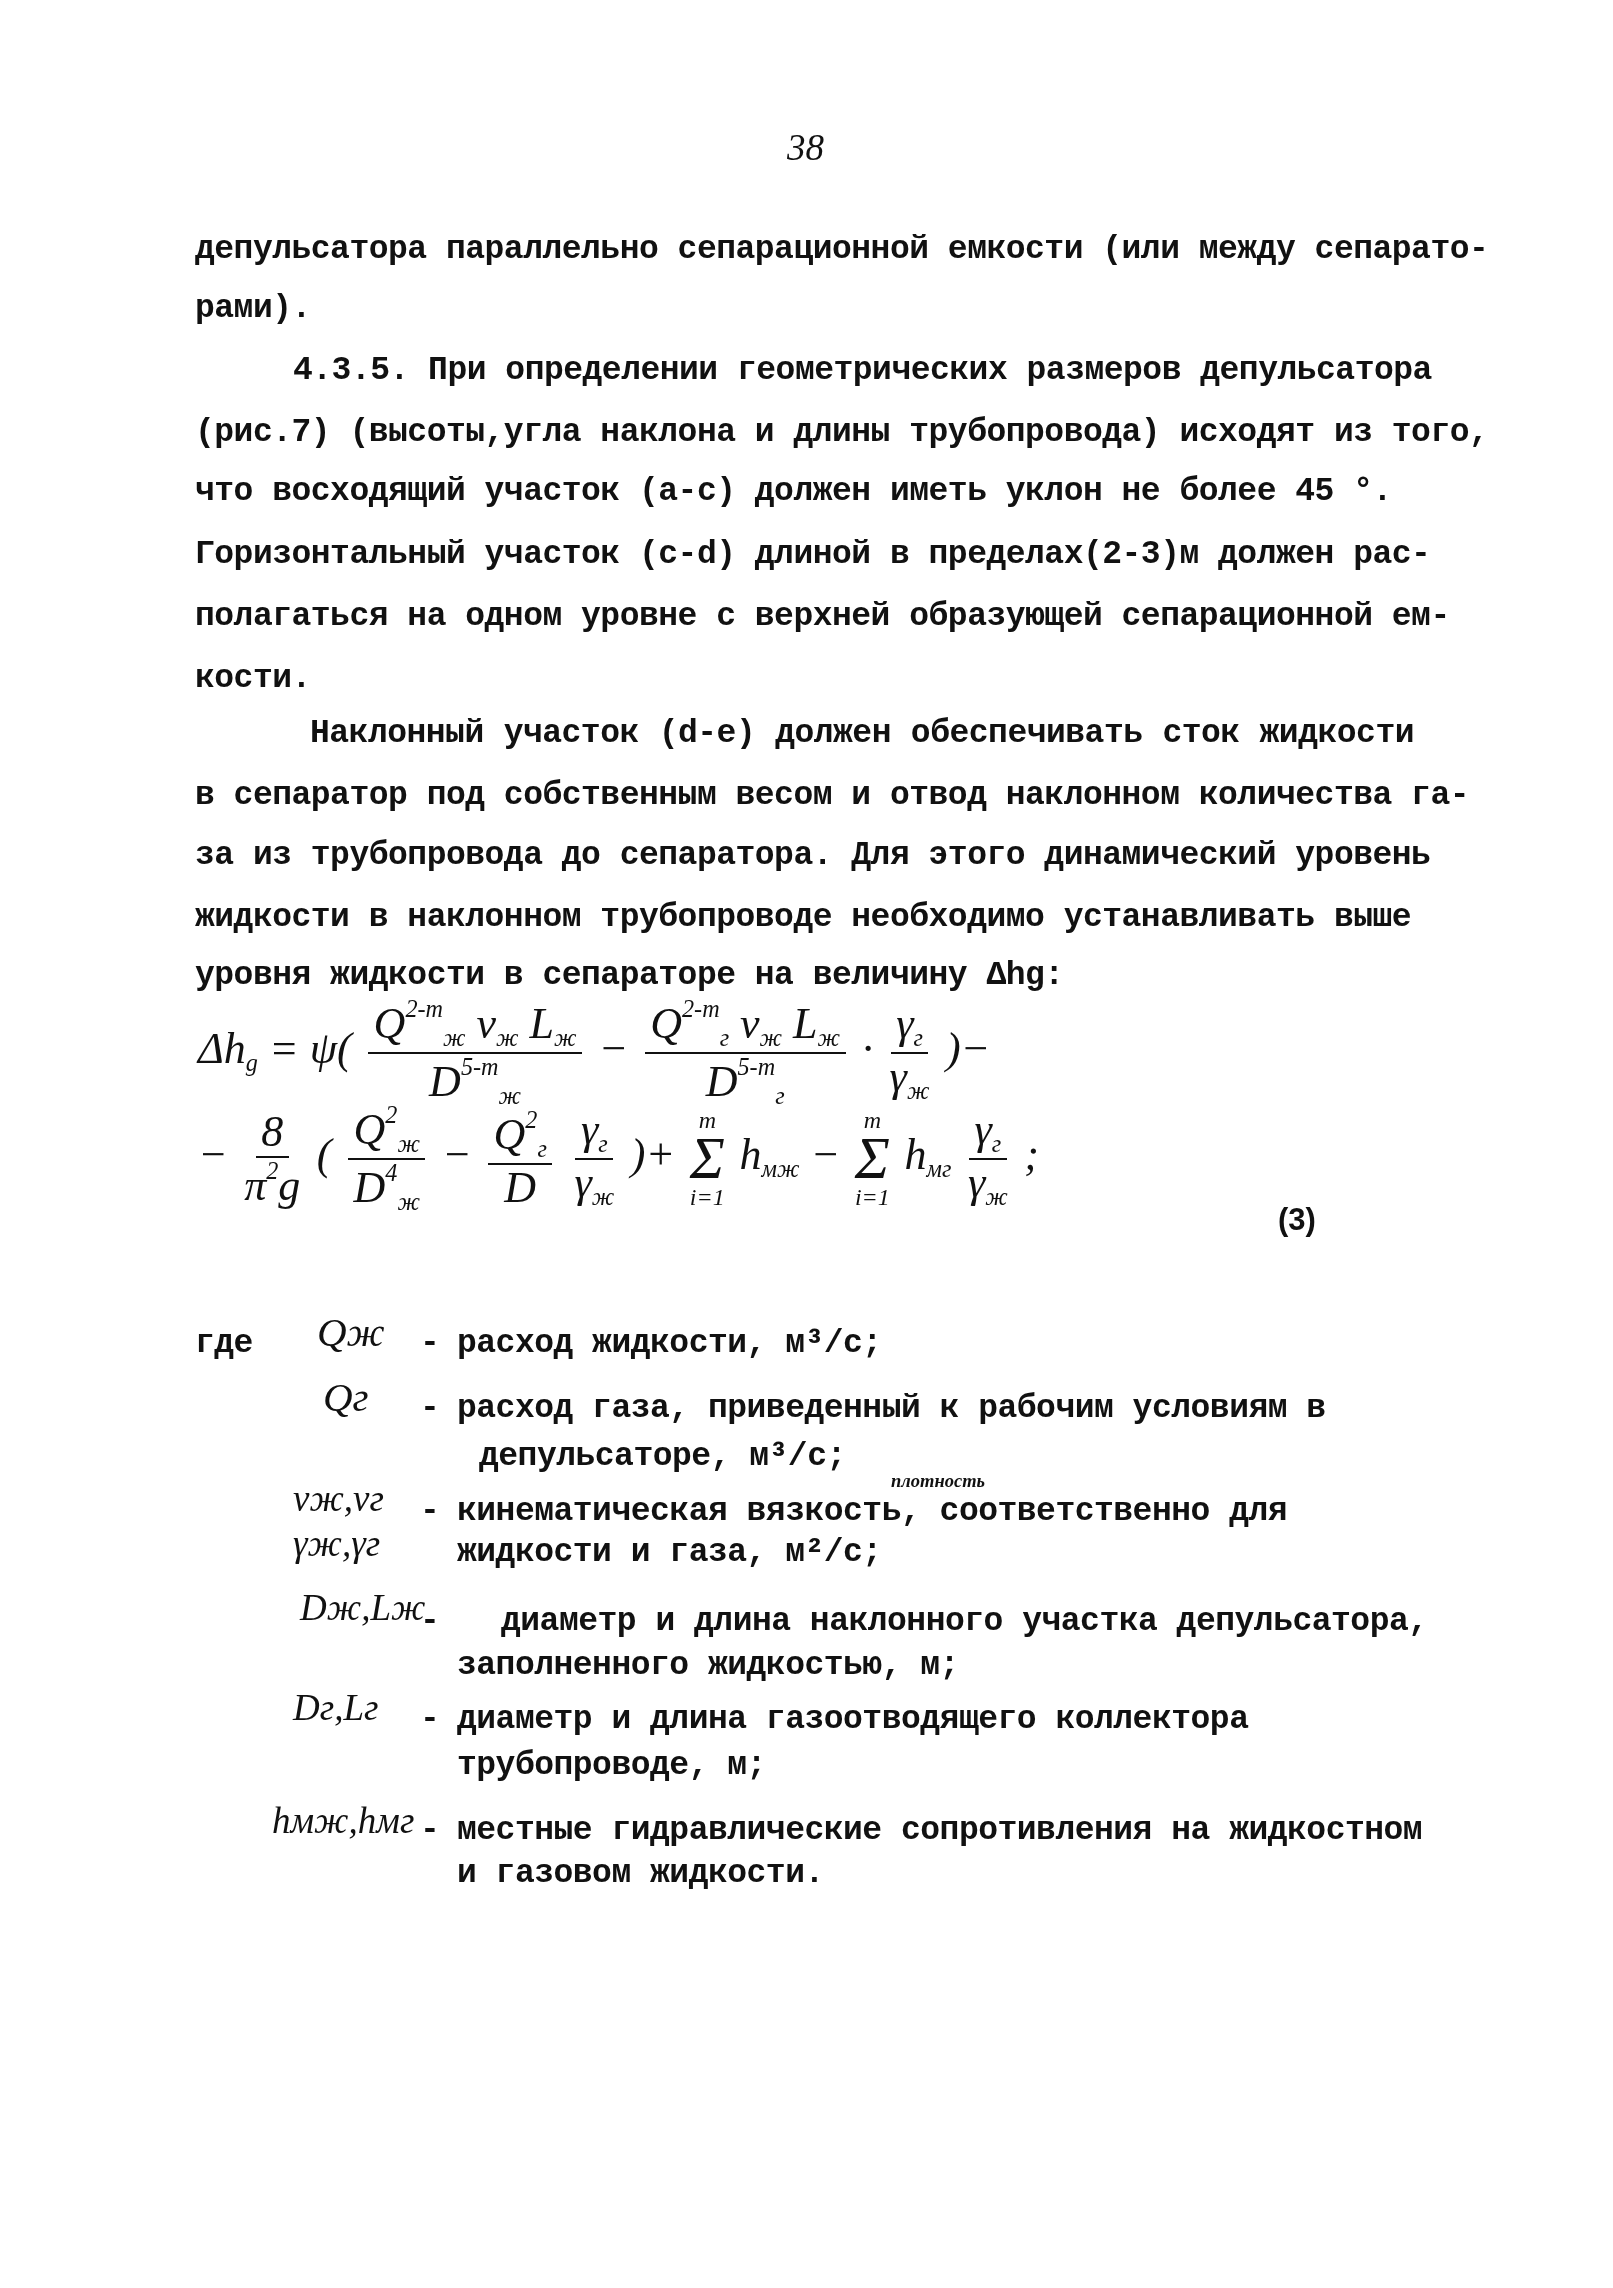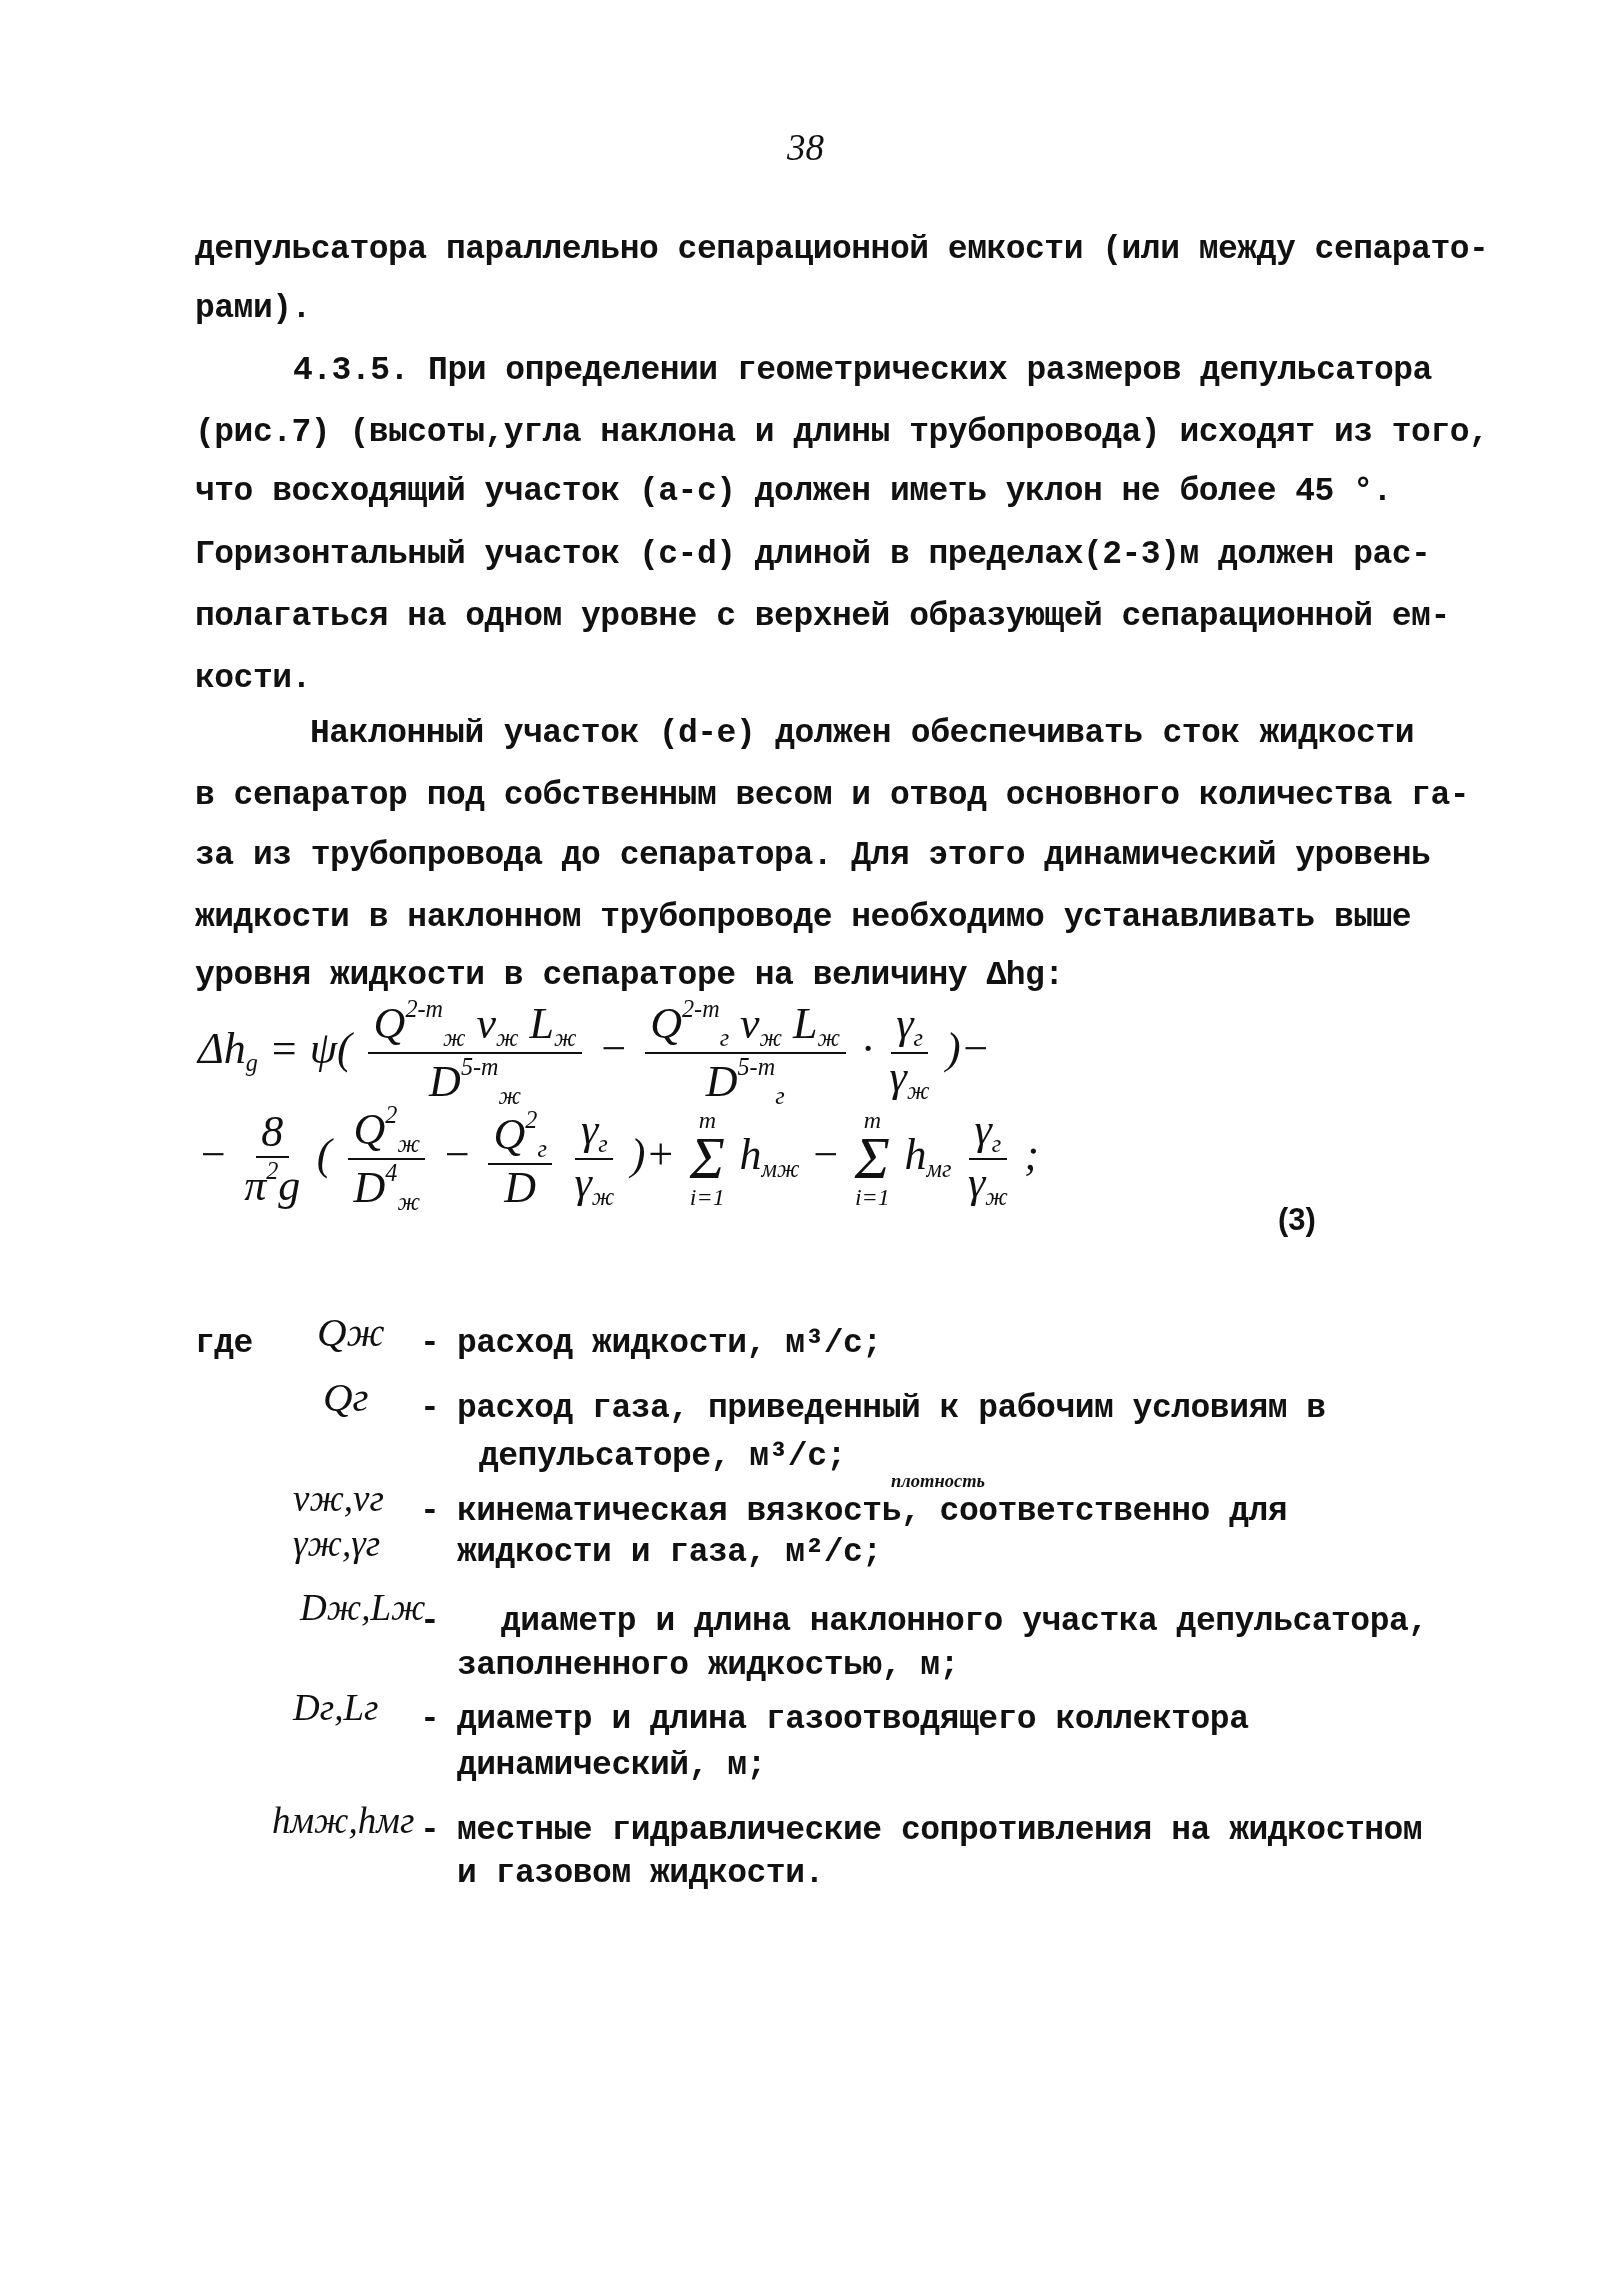--- a/index.html
+++ b/index.html
@@ -32,21 +32,21 @@
   <div class="tw" style="left:195px; top:292px;">рами).</div>
 
   <div class="tw just" style="left:293px; top:354px; width:1115px;">4.3.5. При определении геометрических размеров депульсатора</div>
   <div class="tw just" style="left:195px; top:416px; width:1237px;">(рис.7) (высоты,угла наклона и длины трубопровода) исходят из того,</div>
   <div class="tw just" style="left:195px; top:475px; width:1163px;">что восходящий участок (а-с) должен иметь уклон не более 45 °.</div>
   <div class="tw just" style="left:195px; top:538px; width:1207px;">Горизонтальный участок (с-d) длиной в пределах(2-3)м должен рас-</div>
   <div class="tw just" style="left:195px; top:600px; width:1209px;">полагаться на одном уровне с верхней образующей сепарационной ем-</div>
   <div class="tw" style="left:195px; top:662px;">кости.</div>
 
   <div class="tw just" style="left:310px; top:717px; width:1104px;">Наклонный участок (d-е) должен обеспечивать сток жидкости</div>
-  <div class="tw just" style="left:195px; top:779px; width:1222px;">в сепаратор под собственным весом и отвод основного количества га-</div>
+  <div class="tw just" style="left:195px; top:779px; width:1222px;">в сепаратор под собственным весом и отвод наклонном количества га-</div>
   <div class="tw just" style="left:195px; top:839px; width:1200px;">за из трубопровода до сепаратора. Для этого динамический уровень</div>
   <div class="tw just" style="left:195px; top:901px; width:1191px;">жидкости в наклонном трубопроводе необходимо устанавливать выше</div>
   <div class="tw" style="left:195px; top:959px; width:923px;">уровня жидкости в сепараторе на величину Δhg:</div>
 
   <div class="hand" style="left:198px; top:997px; font-size:44px;">
     <span>Δh</span><span class="sub">g</span>
     <span>=</span>
     <span>ψ(</span>
     <span class="frac">
       <span class="num"><span>Q</span><span class="sup">2-m</span><span class="sub">ж</span> <span>ν</span><span class="sub">ж</span> <span>L</span><span class="sub">ж</span></span>
@@ -127,21 +127,21 @@
   <div class="tw" style="left:457px; top:1536px;">жидкости и газа, м²/с;</div>
 
   <div class="defsym" style="left:300px; top:1589px; font-size:37px;">Dж,Lж</div>
   <div class="tw" style="left:420px; top:1605px;">-</div>
   <div class="tw" style="left:457px; top:1605px;margin-left:44px;">диаметр и длина наклонного участка депульсатора,</div>
   <div class="tw" style="left:457px; top:1649px;">заполненного жидкостью, м;</div>
 
   <div class="defsym" style="left:293px; top:1689px; font-size:37px;">Dг,Lг</div>
   <div class="tw" style="left:420px; top:1703px;">-</div>
   <div class="tw" style="left:457px; top:1703px;">диаметр и длина газоотводящего коллектора</div>
-  <div class="tw" style="left:457px; top:1749px;">динамический, м;</div>
+  <div class="tw" style="left:457px; top:1749px;">трубопроводе, м;</div>
 
   <div class="defsym" style="left:272px; top:1802px; font-size:37px;">hмж,hмг</div>
   <div class="tw" style="left:420px; top:1814px;">-</div>
   <div class="tw" style="left:457px; top:1814px;">местные гидравлические сопротивления на жидкостном</div>
   <div class="tw" style="left:457px; top:1857px;">и газовом жидкости.</div>
 
 </div>
 
 
 </body></html>

